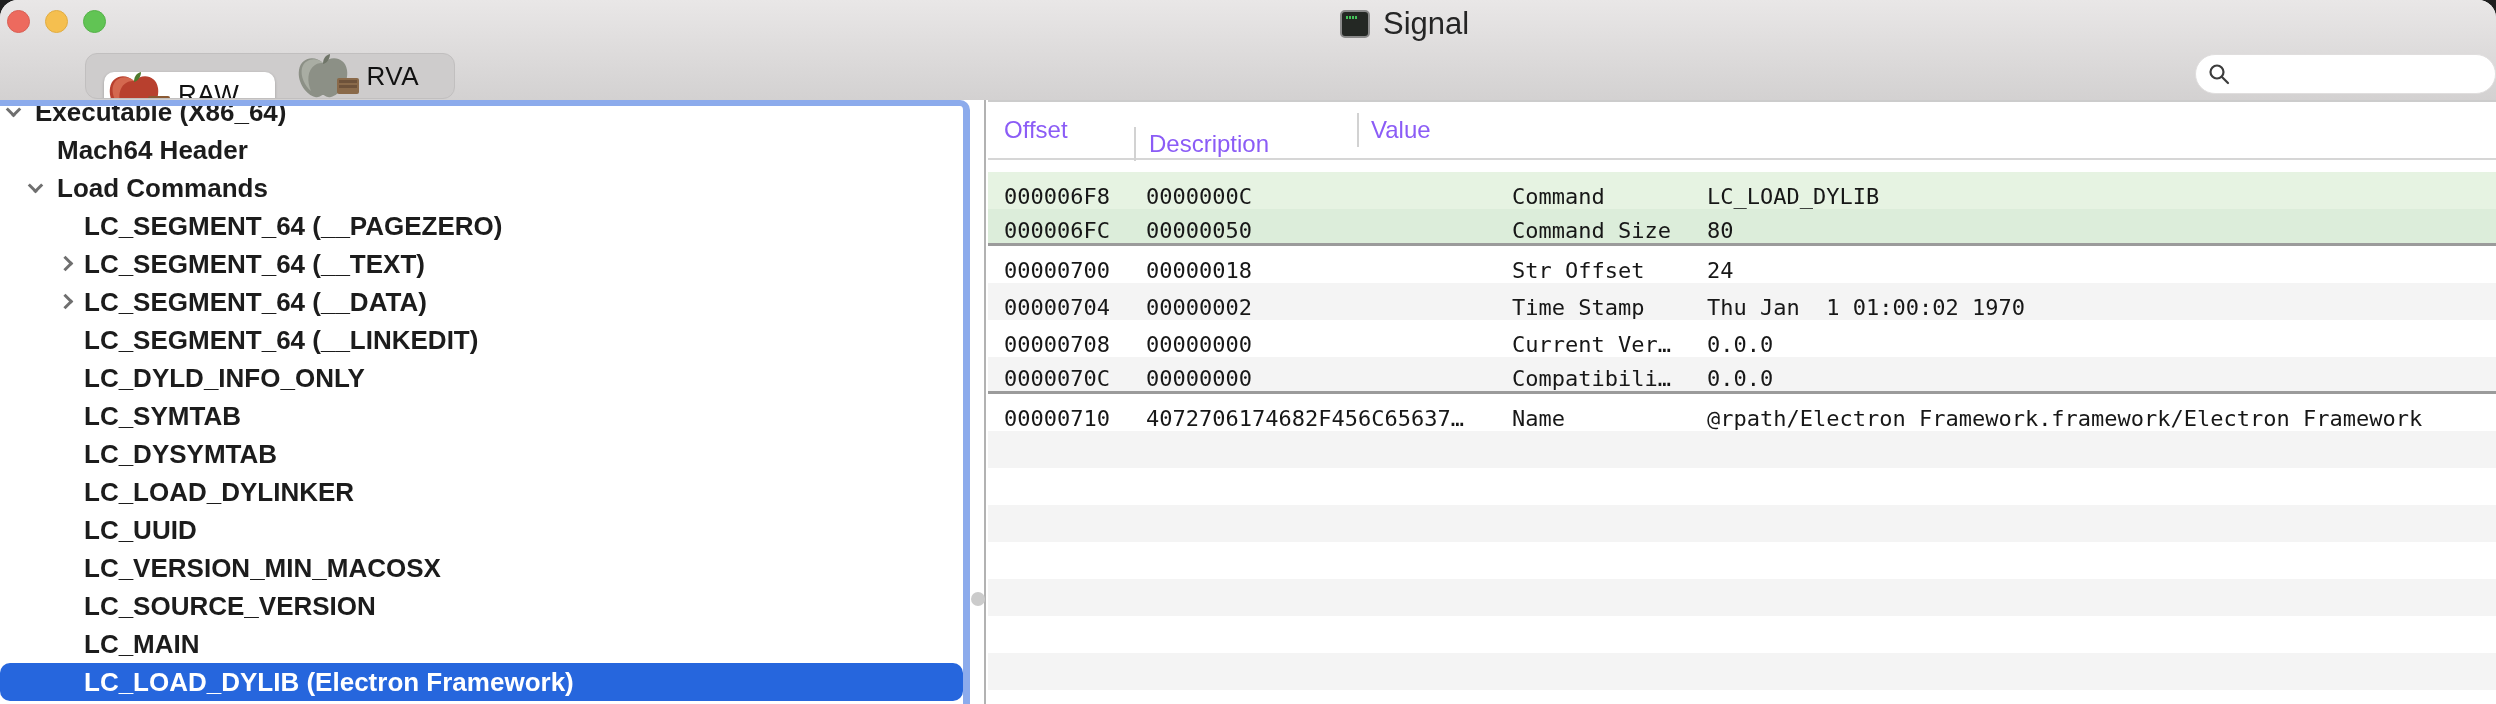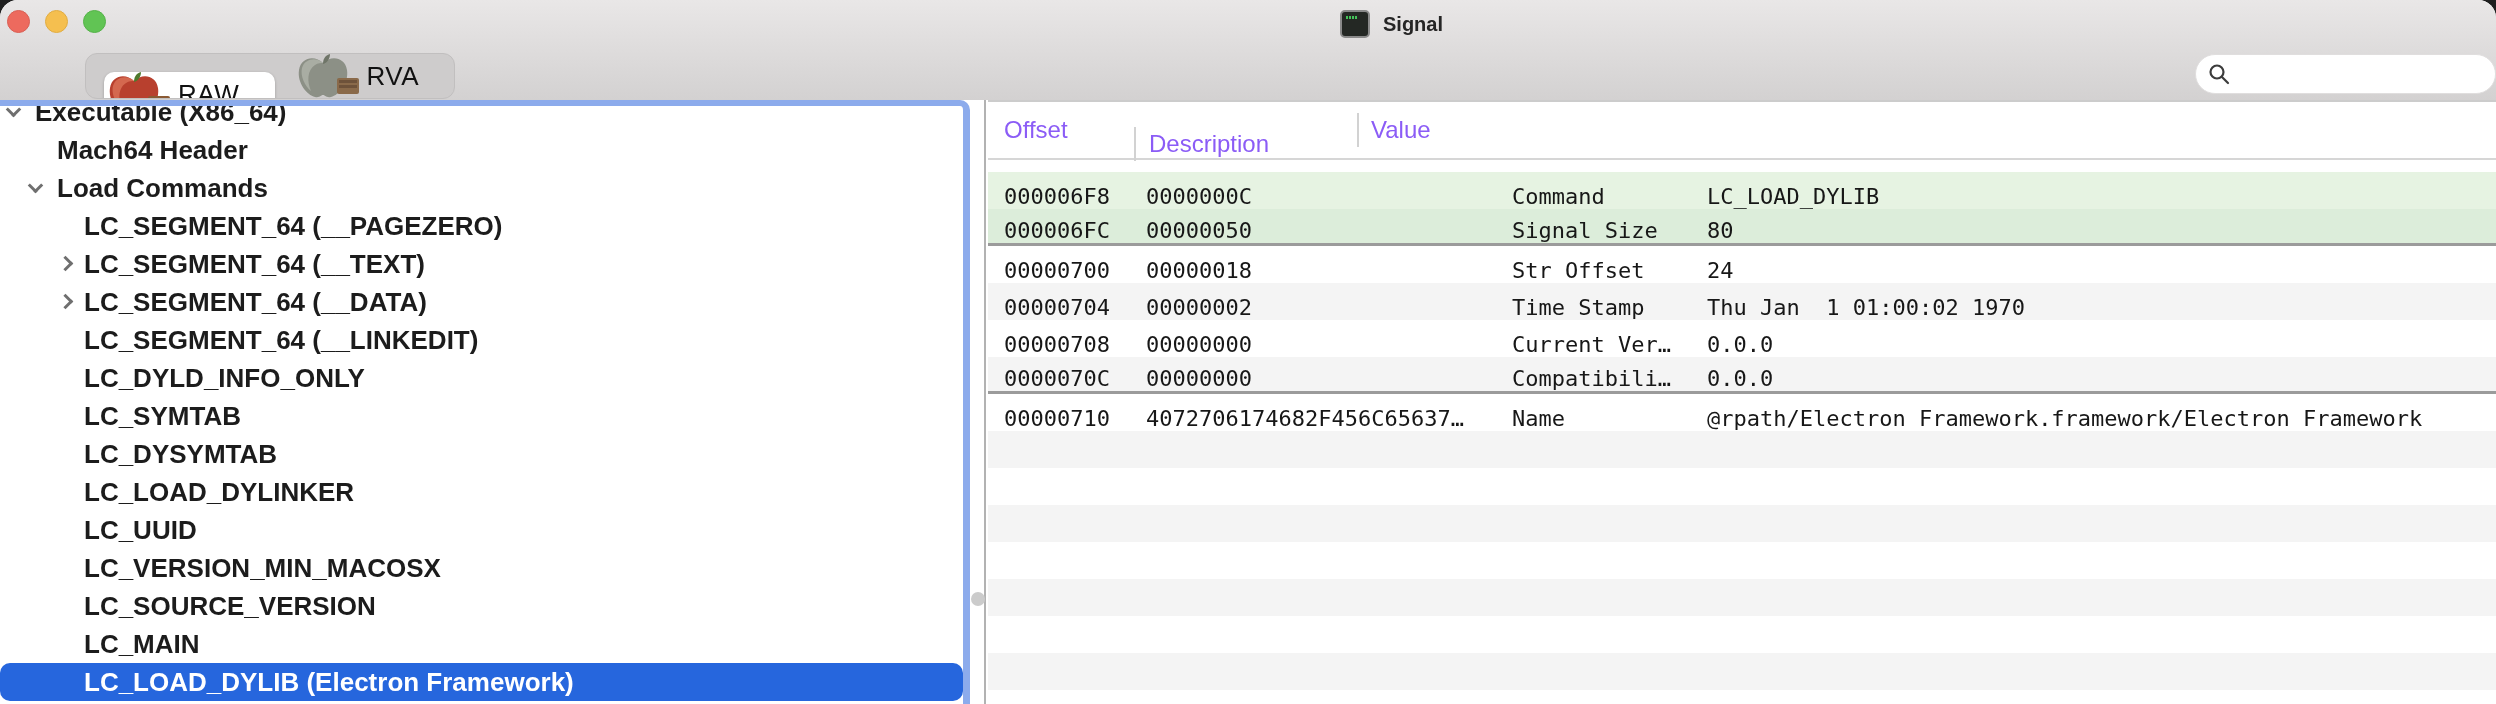--- a/index.html
+++ b/index.html
@@ -16,21 +16,21 @@
   .tl.red    { background:#ed6a5e; border:1px solid #d95f54; }
   .tl.yellow { background:#f5bf4f; border:1px solid #e0ac42; }
   .tl.green  { background:#61c454; border:1px solid #55b249; }
 
   .title-wrap { position:absolute; left:1340px; top:5px; height:38px;
                 display:flex; align-items:center; gap:13px; }
   .app-icon { width:30px; height:28px; border-radius:5px; background:#242824;
               border:2px solid #8a8a8a; position:relative; }
   .app-icon::after { content:""; position:absolute; left:4px; top:4px; width:12px; height:3px;
               background:repeating-linear-gradient(90deg,#45c35a 0 2px,transparent 2px 3px); }
-  .win-title { font-size:20px; font-weight:bold; color:#252525; }
+  .win-title { font-size:31px; font-weight:normal; color:#252525; }
 
   .segmented { position:absolute; left:85px; top:53px; height:46px; width:370px;
                background:#cecccc; border:1px solid #c1bfbf; border-radius:12px;
                display:flex; overflow:hidden; }
   .segment { display:flex; align-items:center; height:100%; cursor:default; }
   .segment .seg-label { font-size:26px; color:#111; letter-spacing:0.5px; }
   .segment.sel { background:#ffffff; border-radius:10px; margin:18px;
                  box-shadow:0 1px 3px rgba(0,0,0,.25); width:188px;text-decoration:underline; }
   .segment.unsel { width:178px; }
   .seg-icon { width:74px; height:44px; flex:0 0 auto; }
@@ -213,21 +213,21 @@
     <div class="tbody">
         <div class="trow bg-green-light">
           <span class="c-offset">000006F8</span>
           <span class="c-data">0000000C</span>
           <span class="c-desc">Command</span>
           <span class="c-value">LC_LOAD_DYLIB</span>
         </div>
         <div class="trow bg-green-dark group-end">
           <span class="c-offset">000006FC</span>
           <span class="c-data">00000050</span>
-          <span class="c-desc">Signal Size</span>
+          <span class="c-desc">Command Size</span>
           <span class="c-value">80</span>
         </div>
         <div class="trow bg-white">
           <span class="c-offset">00000700</span>
           <span class="c-data">00000018</span>
           <span class="c-desc">Str Offset</span>
           <span class="c-value">24</span>
         </div>
         <div class="trow bg-gray">
           <span class="c-offset">00000704</span>

